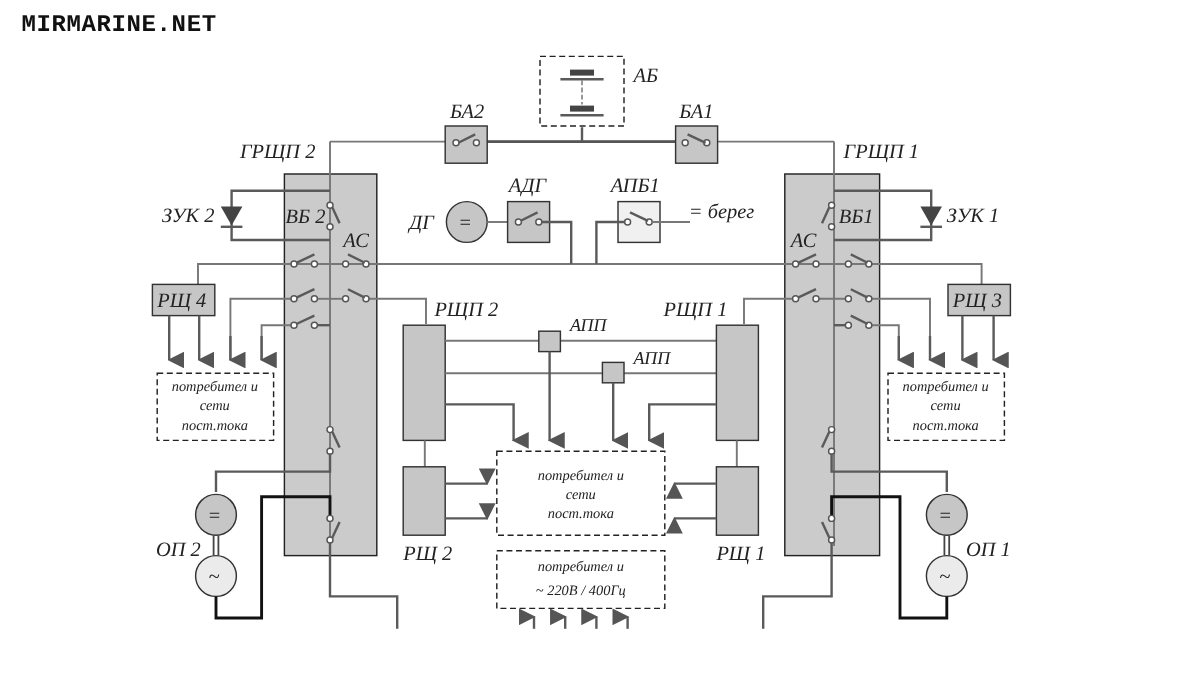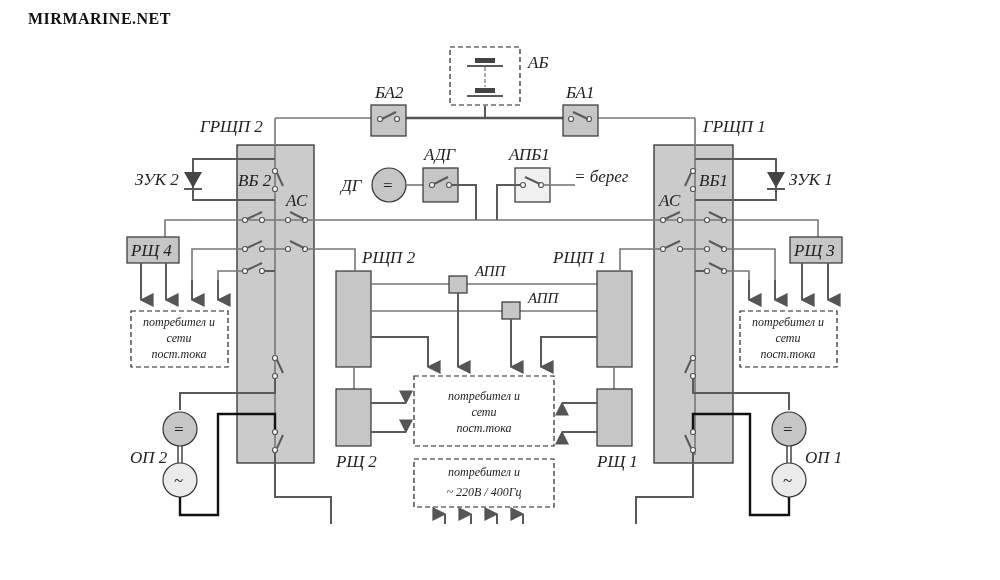--- a/index.html
+++ b/index.html
@@ -1,20 +1,20 @@
 <!DOCTYPE html>
 <html><head>
 <meta charset="utf-8">
 <style>
   html, body { margin: 0; padding: 0; background: #ffffff; }
   body { width: 1000px; height: 580px; position: relative; overflow: hidden; }
   .logo {
-    position: absolute; left: 28px; top: 10px;
-    font-family: Liberation Serif, serif; font-weight: bold;
-    font-size: 16px; letter-spacing: 0.5px; color: #111;
+    position: absolute; left: 18px; top: 10px;
+    font-family: Liberation Mono, monospace; font-weight: bold;
+    font-size: 20px; letter-spacing: 0.5px; color: #111;
   }
   svg { position: absolute; left: 0; top: 0; }
   .lbl { font-family: "Liberation Serif", serif; font-style: italic; fill: #222; }
   .big { font-size: 17px; }
   .mid { font-size: 15px; }
   .sm  { font-size: 12px; }
   .wire { stroke: #5a5a5a; stroke-width: 2; fill: none; }
   .thin { stroke: #777; stroke-width: 1.6; fill: none; }
   .dark { stroke: #111; stroke-width: 2.4; fill: none; }
   .panel { fill: #cbcbcb; stroke: #222; stroke-width: 1.2; }

